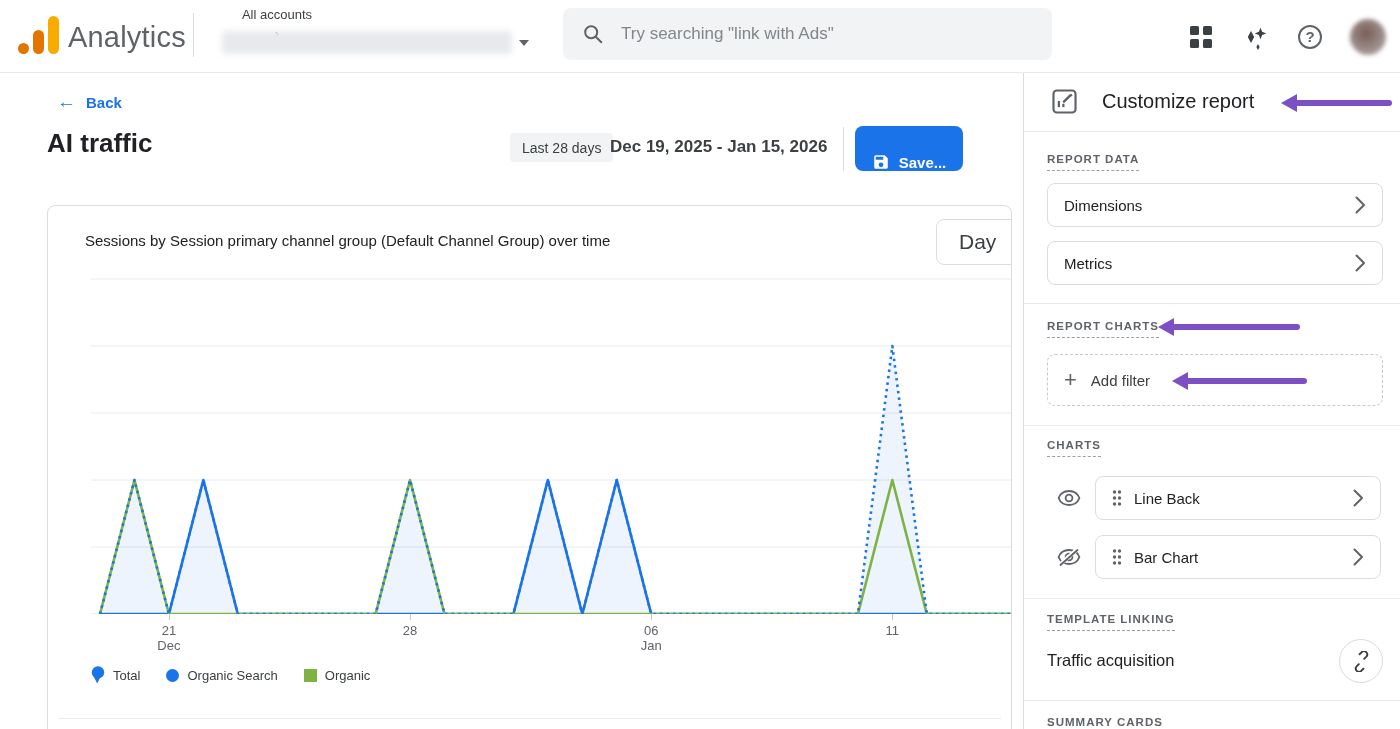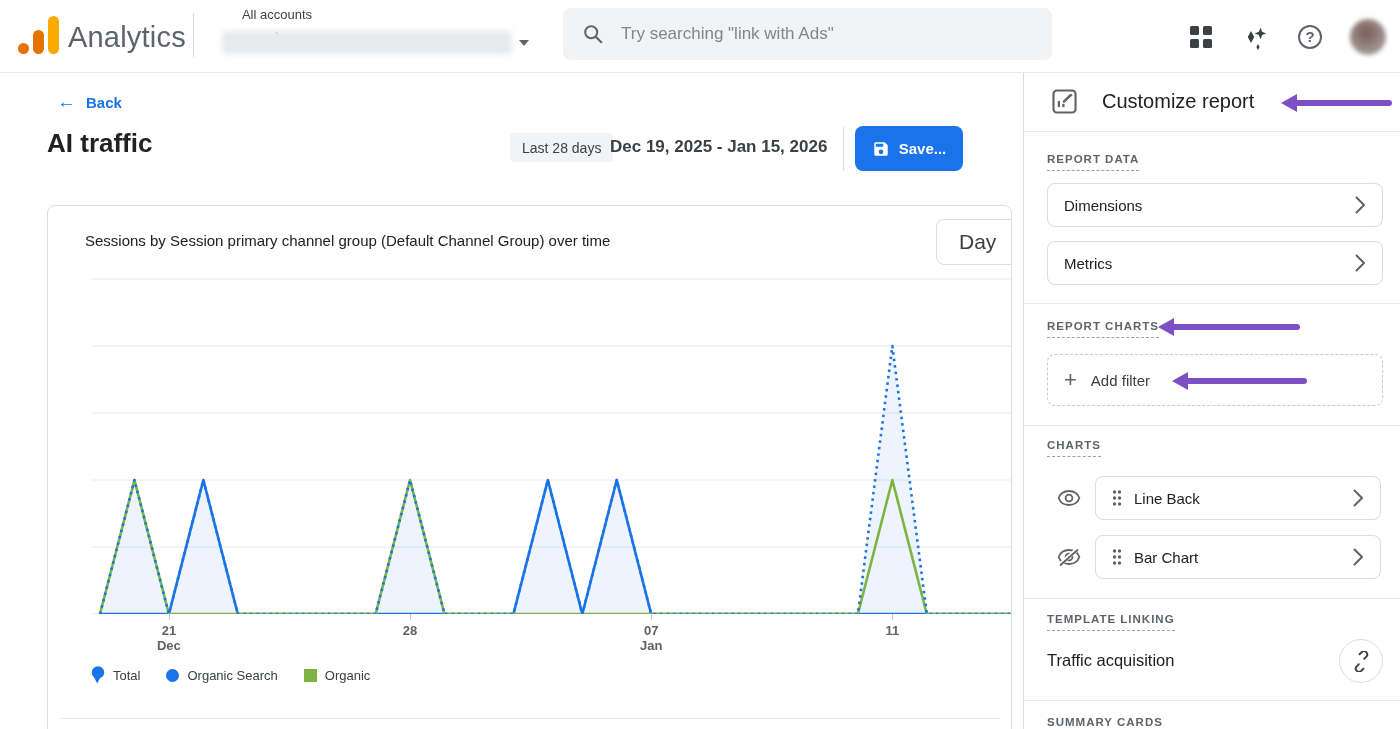--- a/index.html
+++ b/index.html
@@ -31,30 +31,30 @@
   .help-icon { width:24px; height:24px; border:2px solid #5f6368; border-radius:50%; color:#5f6368; font-size:15px; font-weight:bold; display:flex; align-items:center; justify-content:center; }
   .avatar { width:36px; height:36px; border-radius:50%; background:radial-gradient(circle at 45% 40%, #7a5c55 0%, #9a8d89 55%, #b8b2af 100%); filter:blur(2px); }
 
   
   .back-link { position:absolute; left:57px; top:91px; display:flex; align-items:center; gap:10px; color:#1a73e8; font-size:15px; font-weight:bold; cursor:pointer; }
   .back-arrow { font-size:19px; font-weight:normal; }
   .page-title { position:absolute; left:47px; top:128px; font-size:26px; color:#202124; }
   .range-pill { position:absolute; left:510px; top:133px; height:29px; background:#f1f3f4; border-radius:4px; padding:0 12px; font-size:14px; color:#3c4043; display:flex; align-items:center; }
   .range-text { position:absolute; left:610px; top:137px; font-size:17px; font-weight:bold; color:#3c4043; }
   .tb-divider { position:absolute; left:843px; top:127px; width:1px; height:44px; background:#dadce0; }
-  .save-btn { position:absolute; left:855px; top:126px; width:108px; height:45px; background:#1a73e8; border:none; border-radius:8px; color:#fff; font-size:15px; font-weight:bold; display:flex; align-items:center; justify-content:center; gap:9px; cursor:pointer; font-family:"Liberation Sans",sans-serif; }
+  .save-btn { position:absolute; left:855px; top:126px; width:108px; height:45px; background:#1a73e8; border:none; border-radius:8px; color:#fff; font-size:15px; font-weight:bold; display:flex; align-items:flex-end; justify-content:center; gap:9px; cursor:pointer; font-family:"Liberation Sans",sans-serif; }
 
   
   .chart-card { position:absolute; left:47px; top:205px; width:965px; height:560px; background:#fff; border:1px solid #dadce0; border-radius:8px; overflow:hidden; }
   .chart-title { position:absolute; left:37px; top:26px; font-size:15px; color:#202124; }
   .gran-btn { position:absolute; left:888px; top:13px; width:120px; height:46px; border:1px solid #dadce0; border-radius:8px; background:#fff; font-size:21px; color:#3c4043; text-align:left; padding-left:22px; cursor:pointer; font-family:"Liberation Sans",sans-serif; }
   #chart-svg { position:absolute; left:43px; top:67px; }
   #x-axis { position:absolute; left:43px; top:408px; width:920px; height:46px; }
   .x-tick { position:absolute; top:0; width:1px; height:6px; background:#c4c7cb; }
-  .x-label { position:absolute; top:9px; width:60px; margin-left:-30px; text-align:center; font-size:13px; color:#5f6368; line-height:15px;font-weight:bold; }
+  .x-label { position:absolute; top:9px; width:60px; margin-left:-30px; text-align:center; font-size:13px; color:#5f6368; line-height:15px; }
   .chart-legend { position:absolute; left:43px; top:460px; display:flex; align-items:center; gap:26px; font-size:13px; color:#3c4043; }
   .legend-item { display:flex; align-items:center; gap:8px; }
   .marker-circle { width:13px; height:13px; border-radius:50%; background:#1a73e8; }
   .marker-square { width:13px; height:13px; background:#7cb342; }
   .card-bottom-divider { position:absolute; left:11px; top:512px; width:942px; height:1px; background:#e8eaed; }
 
   
   .side-panel { position:absolute; left:1023px; top:73px; width:377px; height:656px; background:#fff; border-left:1px solid #dadce0; }
   .panel-title-row { position:absolute; left:27px; top:15px; display:flex; align-items:center; gap:24px; }
   .panel-title { font-size:20px; color:#202124; }
@@ -160,21 +160,21 @@
       <div class="x-label" style="left: 77.9px;">
         <div>21</div>
         <div>Dec</div>
       </div>
       <div class="x-tick" style="left: 319.05px;"></div>
       <div class="x-label" style="left: 319.05px;">
         <div>28</div>
       </div>
       <div class="x-tick" style="left: 560.2px;"></div>
       <div class="x-label" style="left: 560.2px;">
-        <div>07</div>
+        <div>06</div>
         <div>Jan</div>
       </div>
       <div class="x-tick" style="left: 801.35px;"></div>
       <div class="x-label" style="left: 801.35px;">
         <div>11</div>
       </div>
     </div>
 
   <div class="chart-legend">
     <div class="legend-item">

